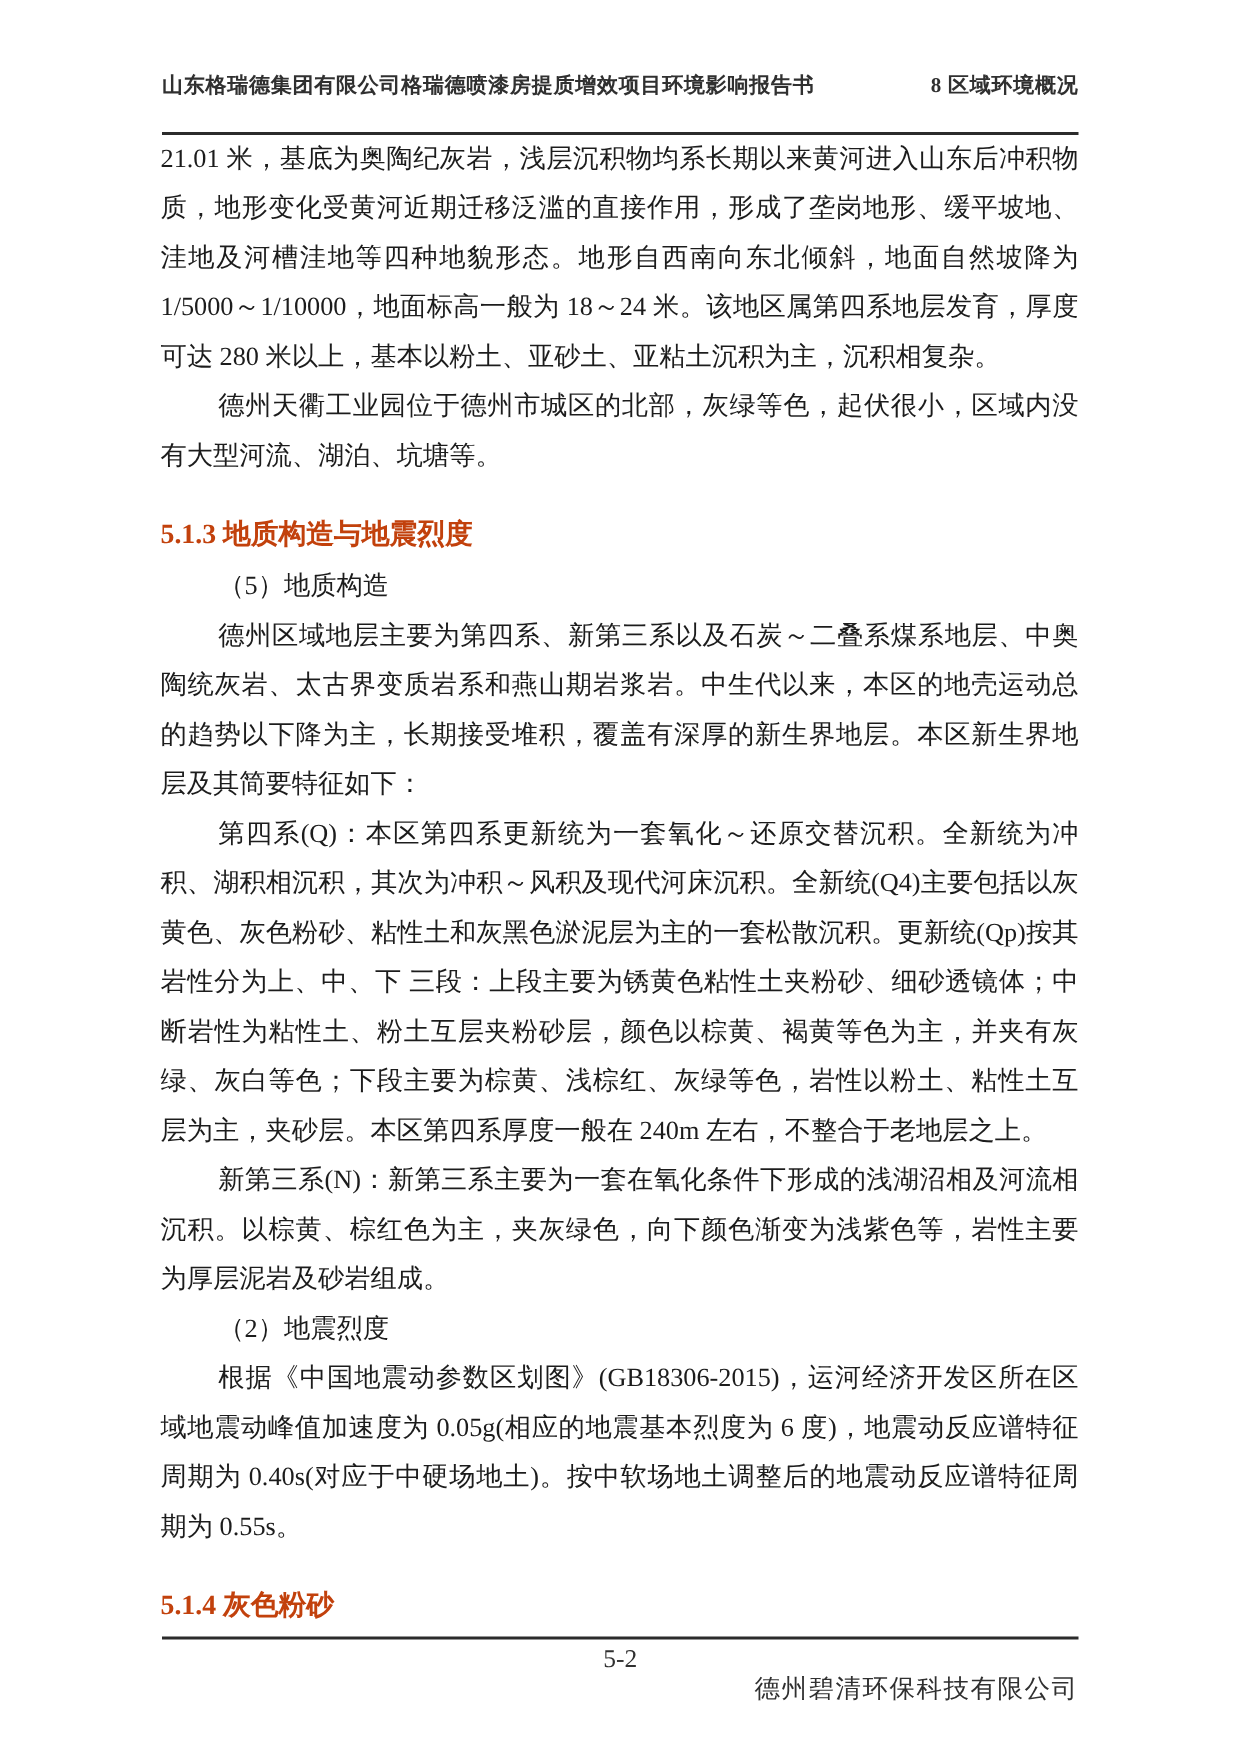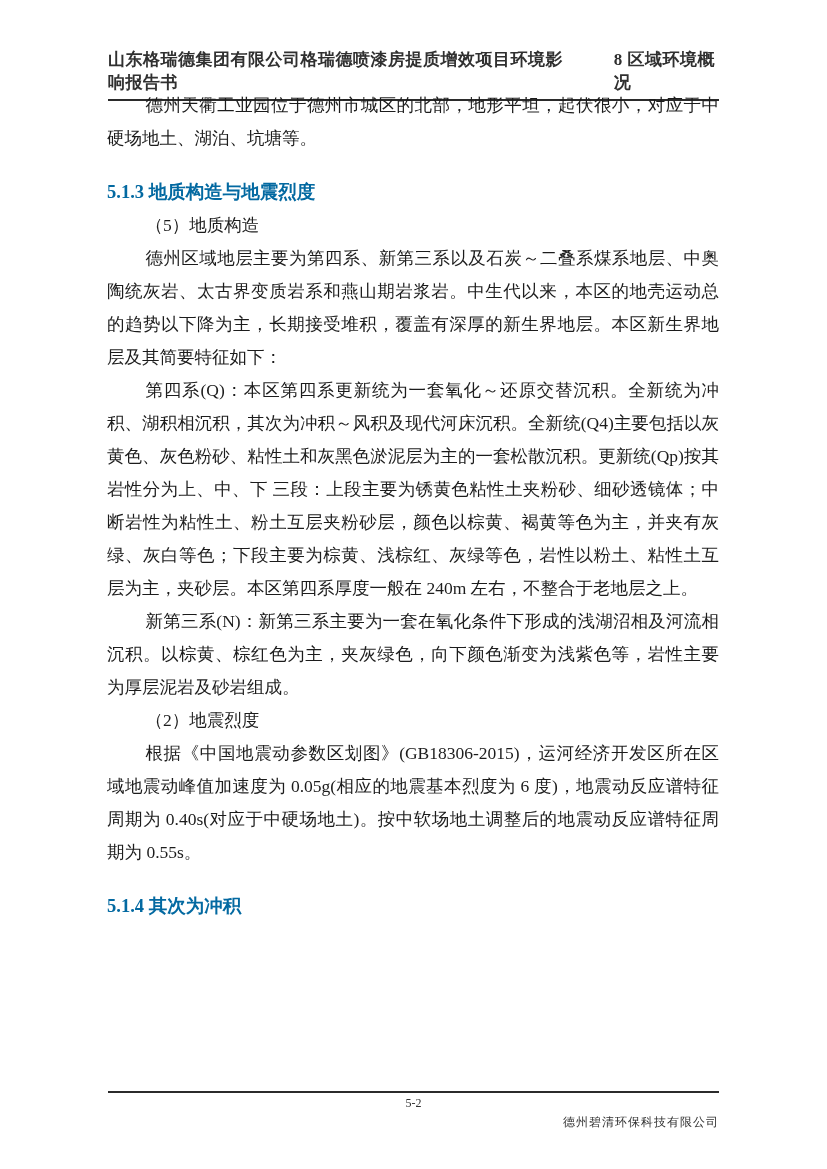--- a/index.html
+++ b/index.html
@@ -14,25 +14,25 @@
     font-family: "Liberation Serif", "DejaVu Serif", serif;
     color: #1f1f1f;
     overflow: hidden;
   }
   .page-header {
     position: absolute;
     top: 48px;
     left: 108px;
     right: 108px;
     border-bottom: 2px solid #2b2b2b;
-    padding-bottom: 5px;
+    padding-bottom: 22px;
     display: flex;
     justify-content: space-between;
     align-items: flex-end;
-    font-size: 17px;
+    font-size: 14px;
     font-weight: bold;
     color: #303030;
     letter-spacing: 0.5px;
     gap: 40px;
   }
   .doc-body {
     position: absolute;
     top: 89px;
     left: 107px;
     right: 108px;
@@ -47,30 +47,30 @@
   }
   .doc-body p.no-indent {
     text-indent: 0;
   }
   .doc-body h2 {
     font-size: 18.5px;
     font-weight: bold;
     margin: 21px 0 0 0;
     line-height: 33px;
     text-indent: 0;
-    color: #0369a1;
+    color: #c2410c;
   }
   .page-footer {
     position: absolute;
     top: 1091px;
     left: 108px;
     right: 108px;
     border-top: 2px solid #2b2b2b;
     padding-top: 3px;
-    font-size: 12px;
+    font-size: 17px;
     color: #303030;
   }
   .page-footer .page-num {
     display: block;
     text-align: center;
   }
   .page-footer .company {
     position: absolute;
     right: 0;
     top: 21px;
@@ -79,27 +79,28 @@
 </style>
 </head>
 <body>
 
 <div class="page-header">
   <span>山东格瑞德集团有限公司格瑞德喷漆房提质增效项目环境影响报告书</span>
   <span>8 区域环境概况</span>
 </div>
 
 <div class="doc-body">
-  <p>德州天衢工业园位于德州市城区的北部，地形平坦，起伏很小，对应于中硬场地土、湖泊、坑塘等。</p>
+  <p class="no-indent">21.01 米，基底为奥陶纪灰岩，浅层沉积物均系长期以来黄河进入山东后冲积物质，地形变化受黄河近期迁移泛滥的直接作用，形成了垄岗地形、缓平坡地、洼地及河槽洼地等四种地貌形态。地形自西南向东北倾斜，地面自然坡降为 1/5000～1/10000，地面标高一般为 18～24 米。该地区属第四系地层发育，厚度可达 280 米以上，基本以粉土、亚砂土、亚粘土沉积为主，沉积相复杂。</p>
+  <p>德州天衢工业园位于德州市城区的北部，灰绿等色，起伏很小，区域内没有大型河流、湖泊、坑塘等。</p>
   <h2>5.1.3 地质构造与地震烈度</h2>
   <p>（5）地质构造</p>
   <p>德州区域地层主要为第四系、新第三系以及石炭～二叠系煤系地层、中奥陶统灰岩、太古界变质岩系和燕山期岩浆岩。中生代以来，本区的地壳运动总的趋势以下降为主，长期接受堆积，覆盖有深厚的新生界地层。本区新生界地层及其简要特征如下：</p>
   <p>第四系(Q)：本区第四系更新统为一套氧化～还原交替沉积。全新统为冲积、湖积相沉积，其次为冲积～风积及现代河床沉积。全新统(Q4)主要包括以灰黄色、灰色粉砂、粘性土和灰黑色淤泥层为主的一套松散沉积。更新统(Qp)按其岩性分为上、中、下 三段：上段主要为锈黄色粘性土夹粉砂、细砂透镜体；中断岩性为粘性土、粉土互层夹粉砂层，颜色以棕黄、褐黄等色为主，并夹有灰绿、灰白等色；下段主要为棕黄、浅棕红、灰绿等色，岩性以粉土、粘性土互层为主，夹砂层。本区第四系厚度一般在 240m 左右，不整合于老地层之上。</p>
   <p>新第三系(N)：新第三系主要为一套在氧化条件下形成的浅湖沼相及河流相沉积。以棕黄、棕红色为主，夹灰绿色，向下颜色渐变为浅紫色等，岩性主要为厚层泥岩及砂岩组成。</p>
   <p>（2）地震烈度</p>
   <p>根据《中国地震动参数区划图》(GB18306-2015)，运河经济开发区所在区域地震动峰值加速度为 0.05g(相应的地震基本烈度为 6 度)，地震动反应谱特征周期为 0.40s(对应于中硬场地土)。按中软场地土调整后的地震动反应谱特征周期为 0.55s。</p>
-  <h2>5.1.4 其次为冲积</h2>
+  <h2>5.1.4 灰色粉砂</h2>
 </div>
 
 <div class="page-footer">
   <span class="page-num">5-2</span>
   <span class="company">德州碧清环保科技有限公司</span>
 </div>
 
 </body></html>

